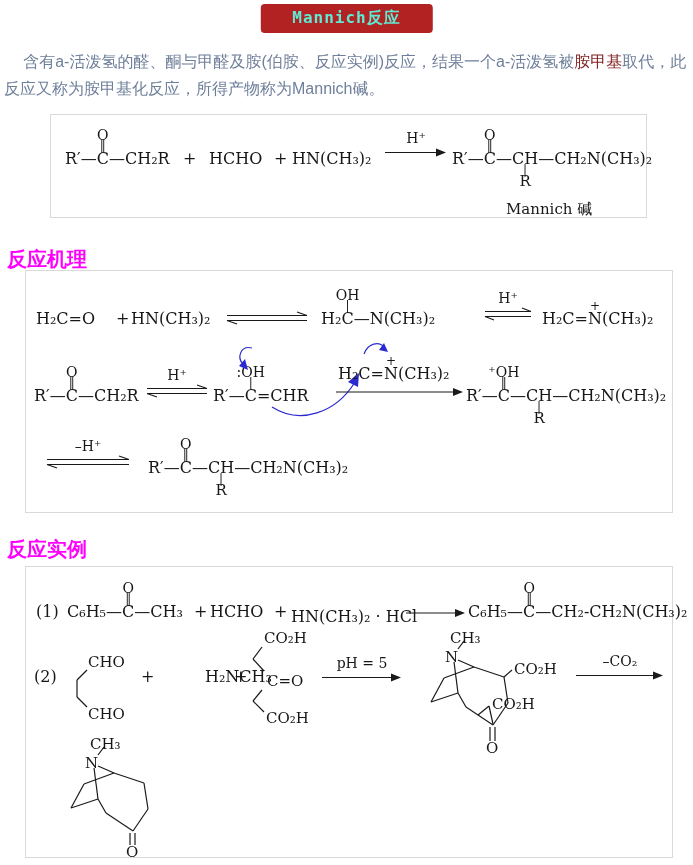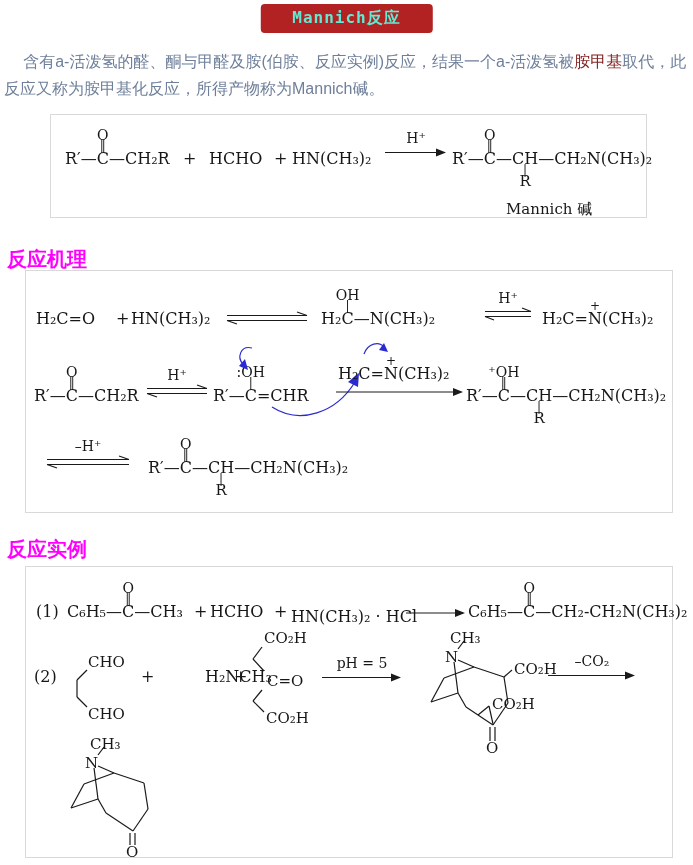--- a/index.html
+++ b/index.html
@@ -274,21 +274,21 @@
         <line x1="15" y1="73" x2="28" y2="49"></line>
         <line x1="28" y1="49" x2="58" y2="38"></line>
         <line x1="88" y1="48" x2="96" y2="41"></line>
         <text x="98" y="45">CO₂H</text>
         <line x1="73" y1="77" x2="62" y2="86"></line>
         <line x1="73" y1="77" x2="77" y2="95"></line>
         <text x="76" y="80">CO₂H</text>
       </svg>
     </span>
 
-    <span class="arr" style="left:522px;top:87px;width:88px;">
+    <span class="arr" style="left:550px;top:87px;width:88px;">
       <span class="lbl">–CO₂</span>
       <svg width="88" height="11">
         <line x1="0" y1="5.5" x2="85" y2="5.5"></line>
           <polygon points="77,1.5 87,5.5 77,9.5"></polygon>
       </svg>
     </span>
 
     <span class="asolo" style="left:30px;top:168px;">
       <svg width="132" height="124">
         <text x="34" y="14">CH₃</text>

